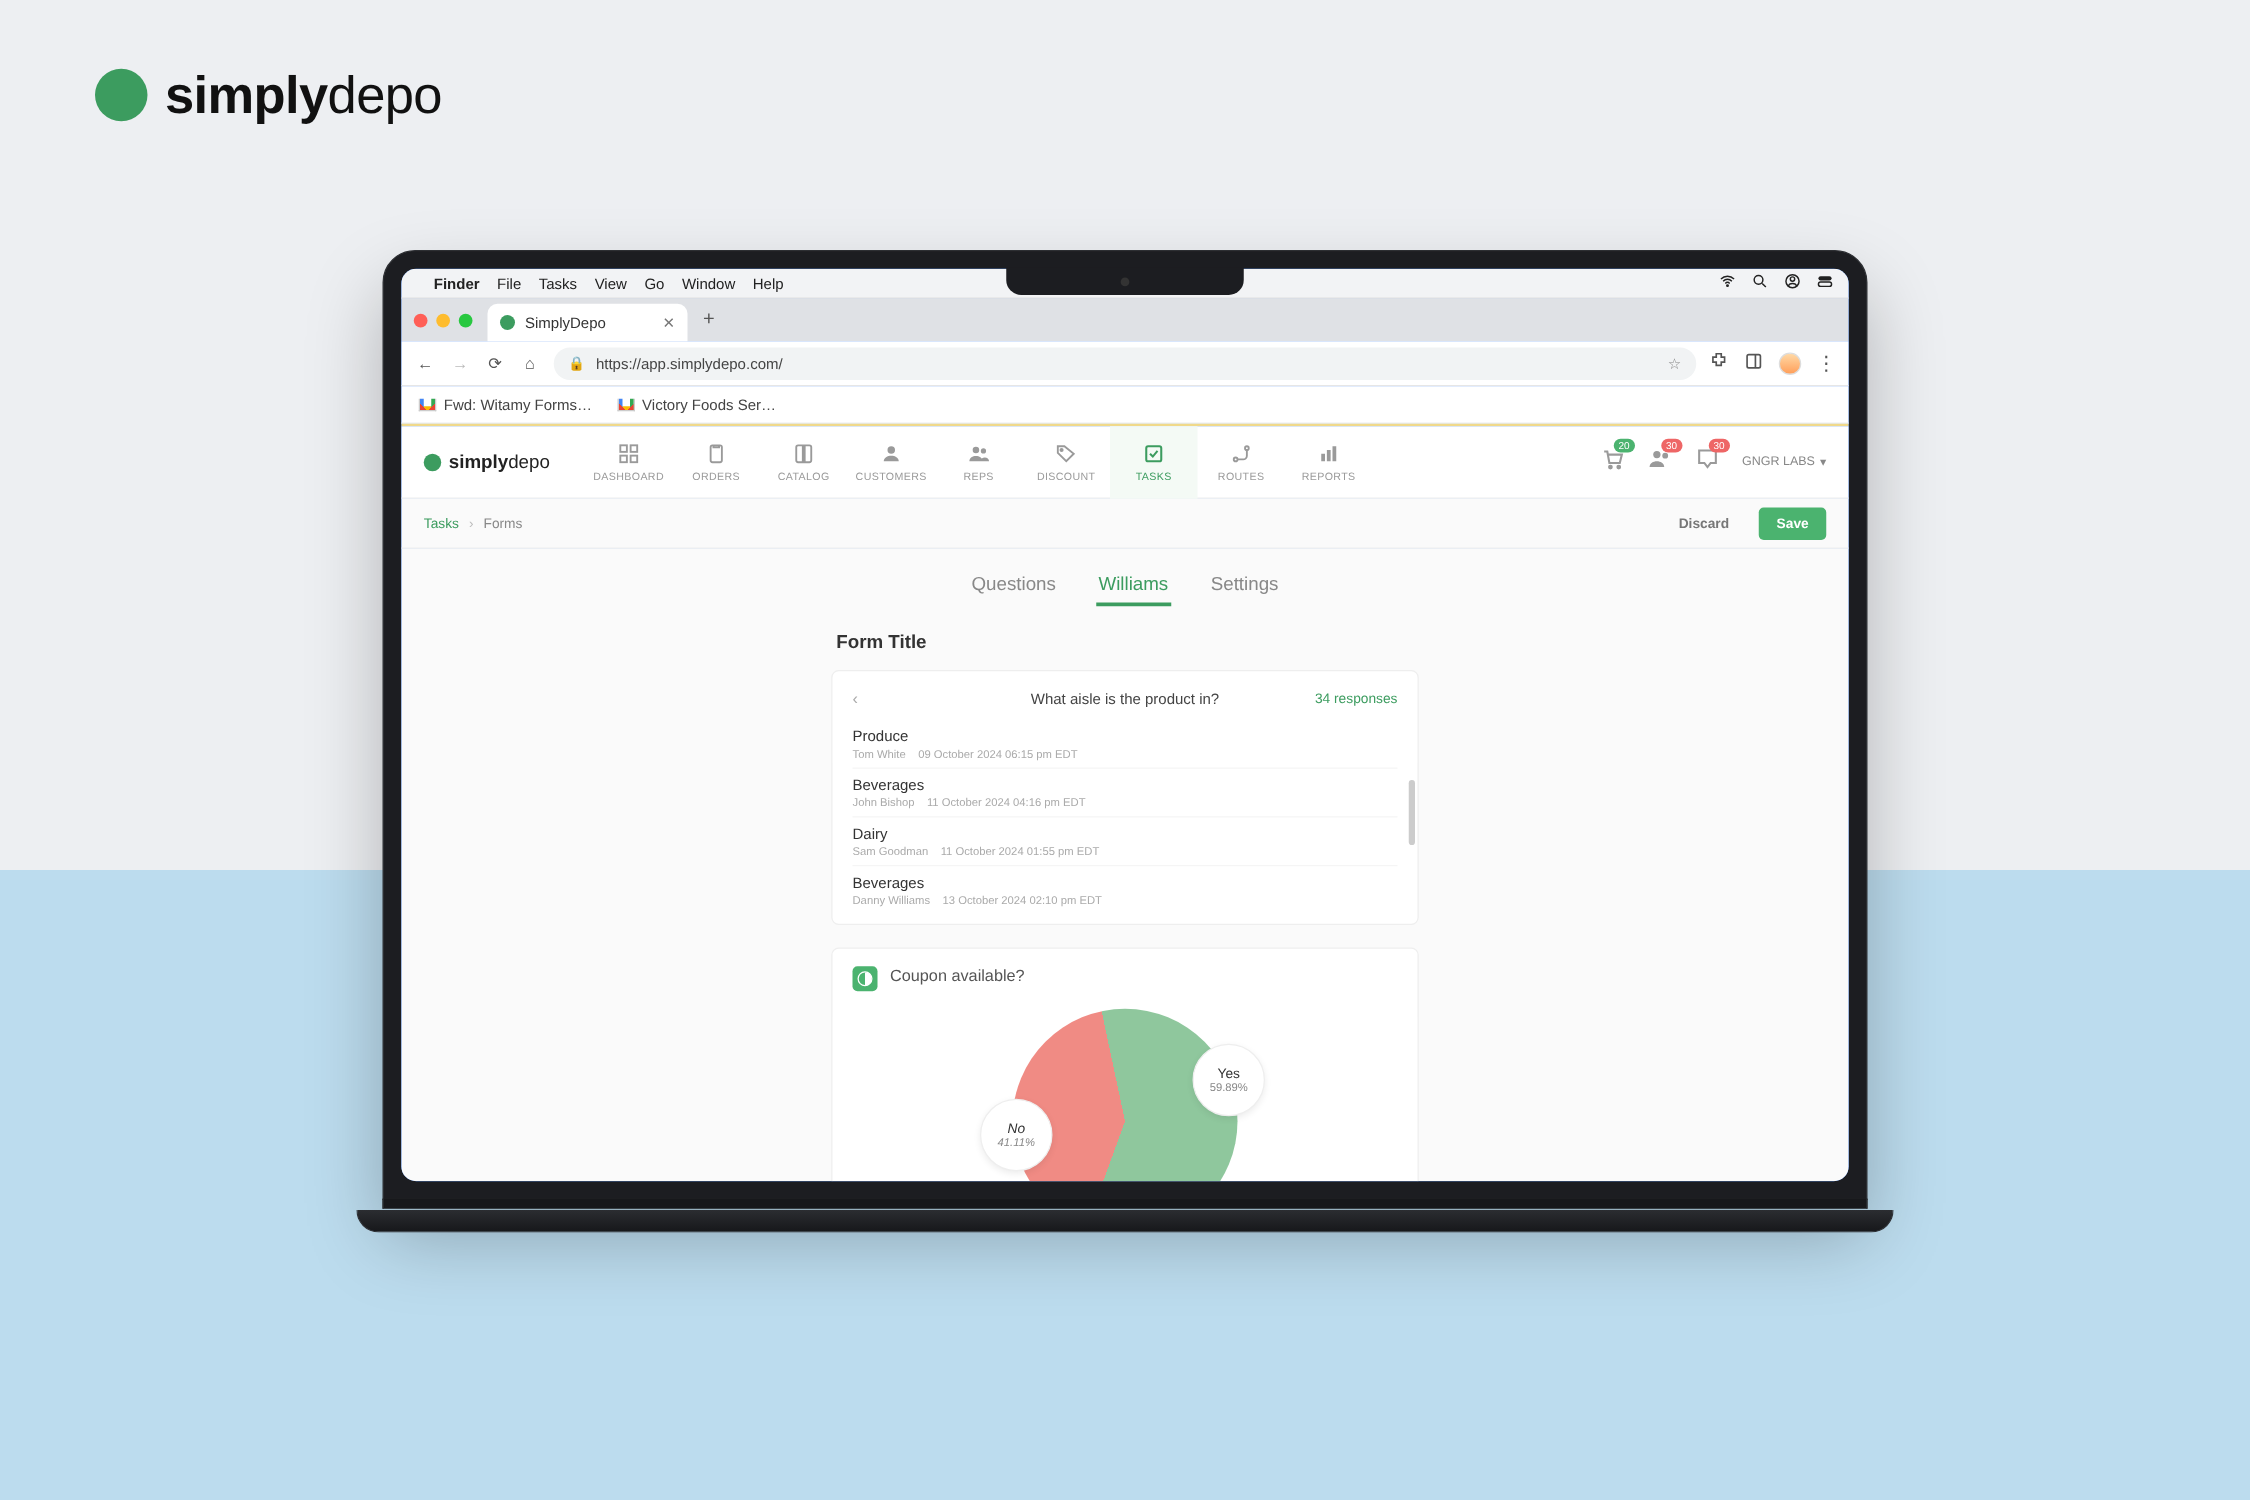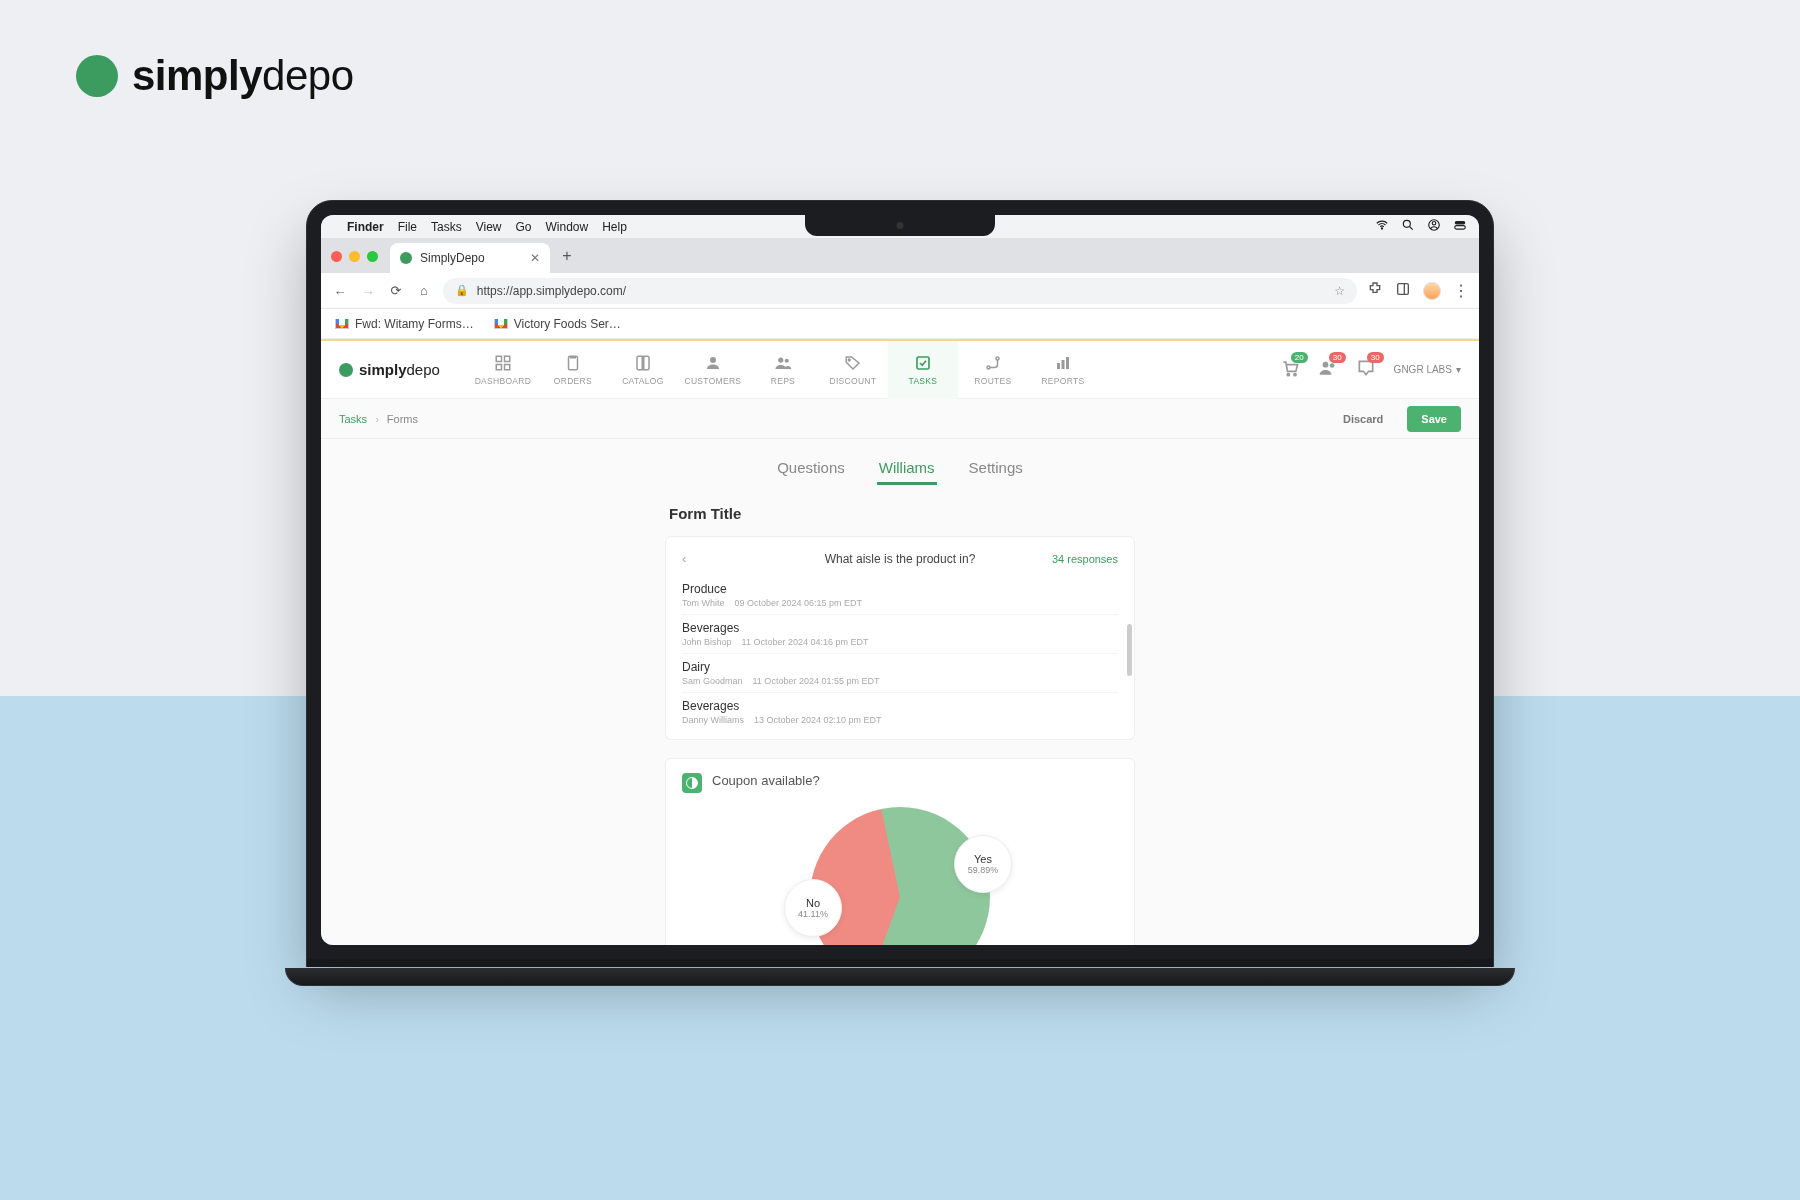--- a/index.html
+++ b/index.html
@@ -109,21 +109,21 @@
 
   .card2 .c-head { display: flex; gap: 10px; padding: 14px 16px; font-size: 13px; color: #555; }
   .ico-box { width: 20px; height: 20px; background: #4bb36f; border-radius: 4px; display: flex; align-items: center; justify-content: center; }
   .ico-box::after { content:""; width:10px; height:10px; border-radius:50%; background: conic-gradient(#fff 0 50%, transparent 50% 100%); border:1px solid #fff; }
 
   .pie-wrap { position: relative; width: 220px; height: 200px; margin: 0 auto; }
   .pie { width: 180px; height: 180px; border-radius: 50%; margin: 0 auto; }
   .pie-label { position: absolute; background: #fff; border: 1px solid #eee; border-radius: 50%; width: 58px; height: 58px; display: flex; flex-direction: column; align-items: center; justify-content: center; box-shadow: 0 2px 6px rgba(0,0,0,.08); }
   .pie-label .n { font-size: 11px; color: #333; font-weight: 500; }
   .pie-label .p { font-size: 9px; color: #888; }
-  .lbl-no  { left: -6px;  top: 72px; }
+  .lbl-no  { left: -6px;  top: 72px; font-style: italic; }
   .lbl-yes { right: -2px; top: 28px; }
 </style>
 </head>
 <body>
 
 <div class="bg-blue"></div>
 
 <div class="logo-block">
   <div class="logo-dot"></div>
   <div class="logo-txt"><span>simply</span><span class="light">depo</span></div>

